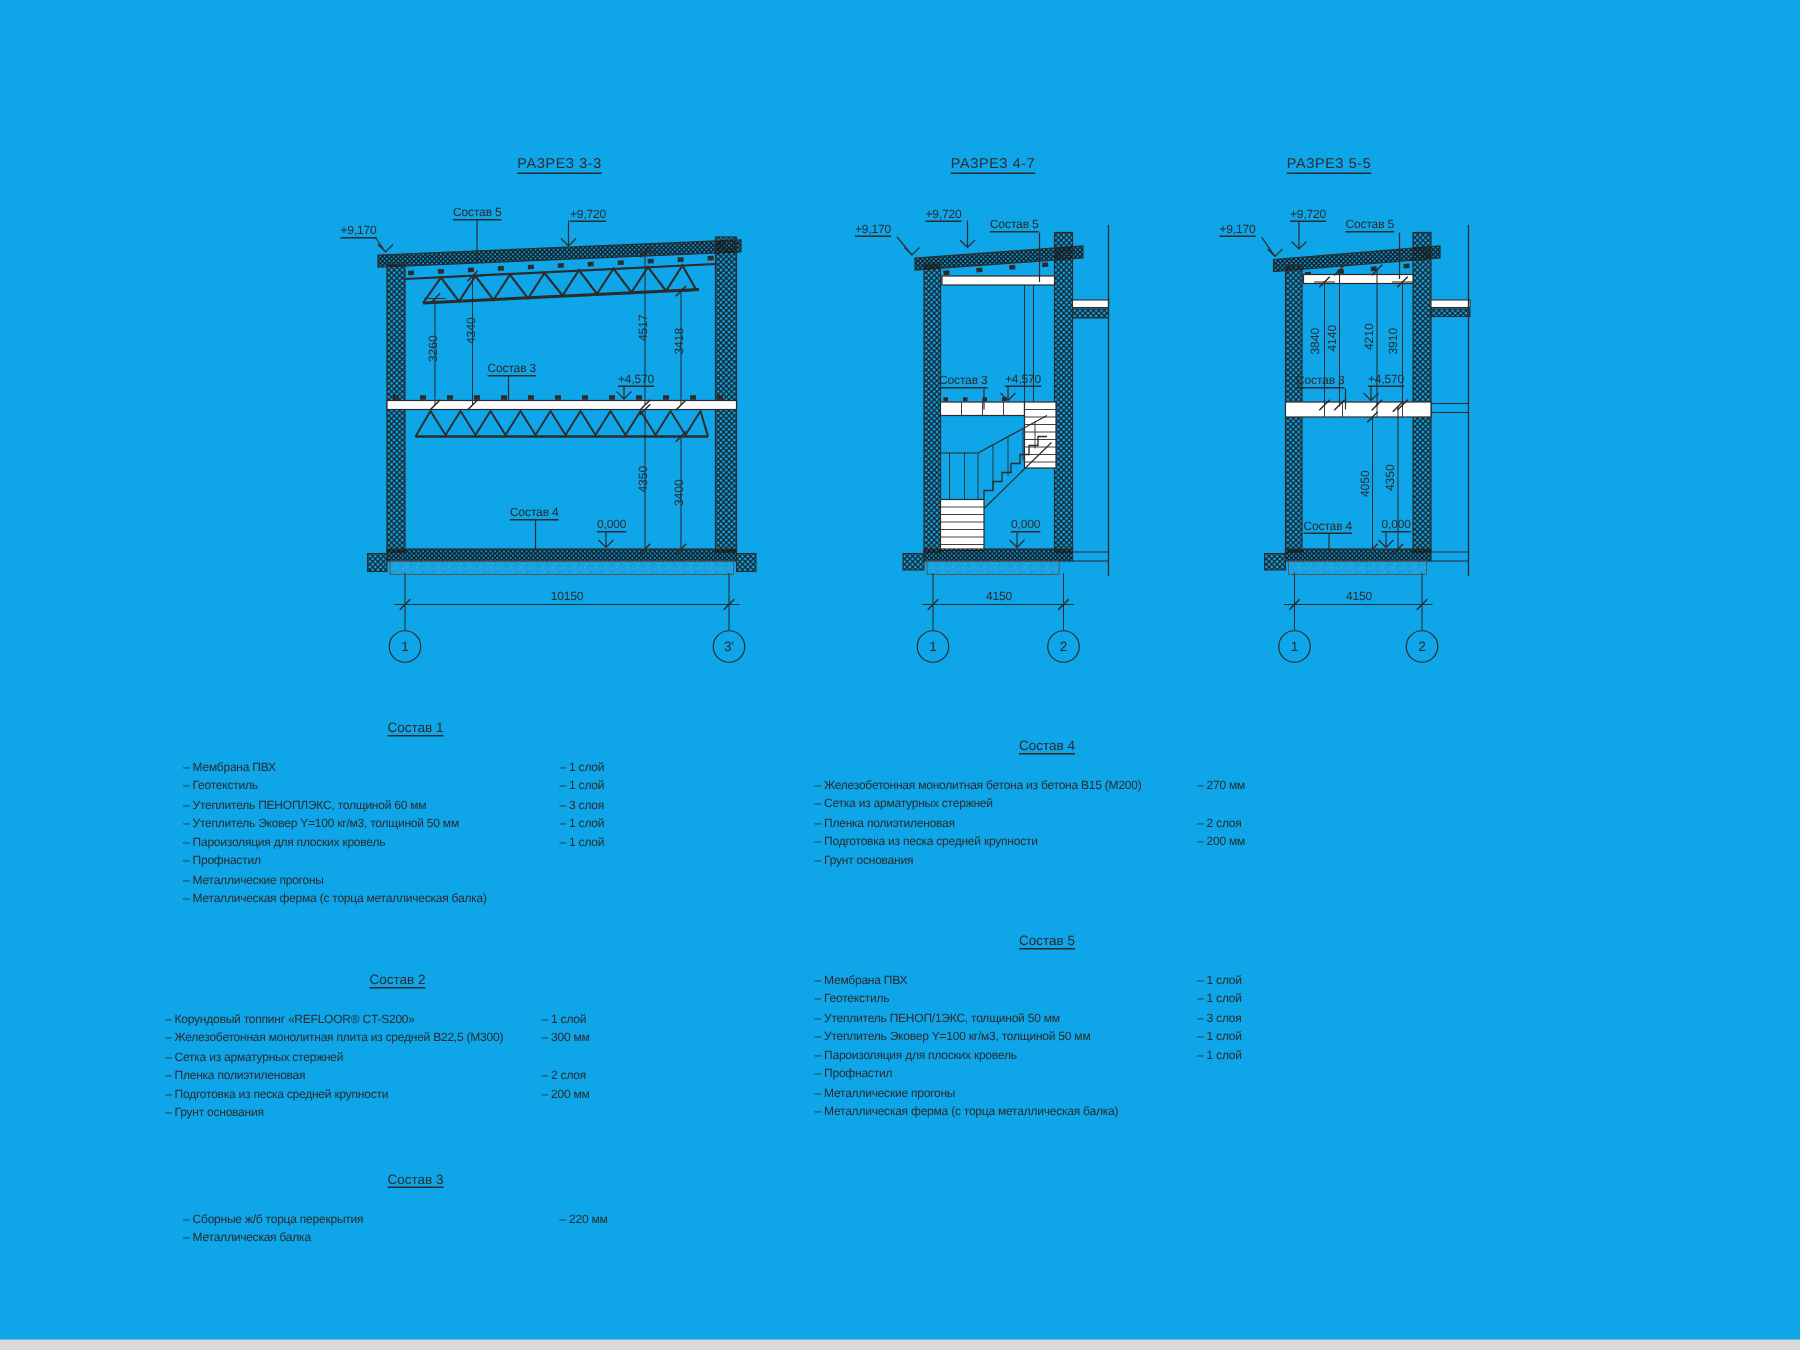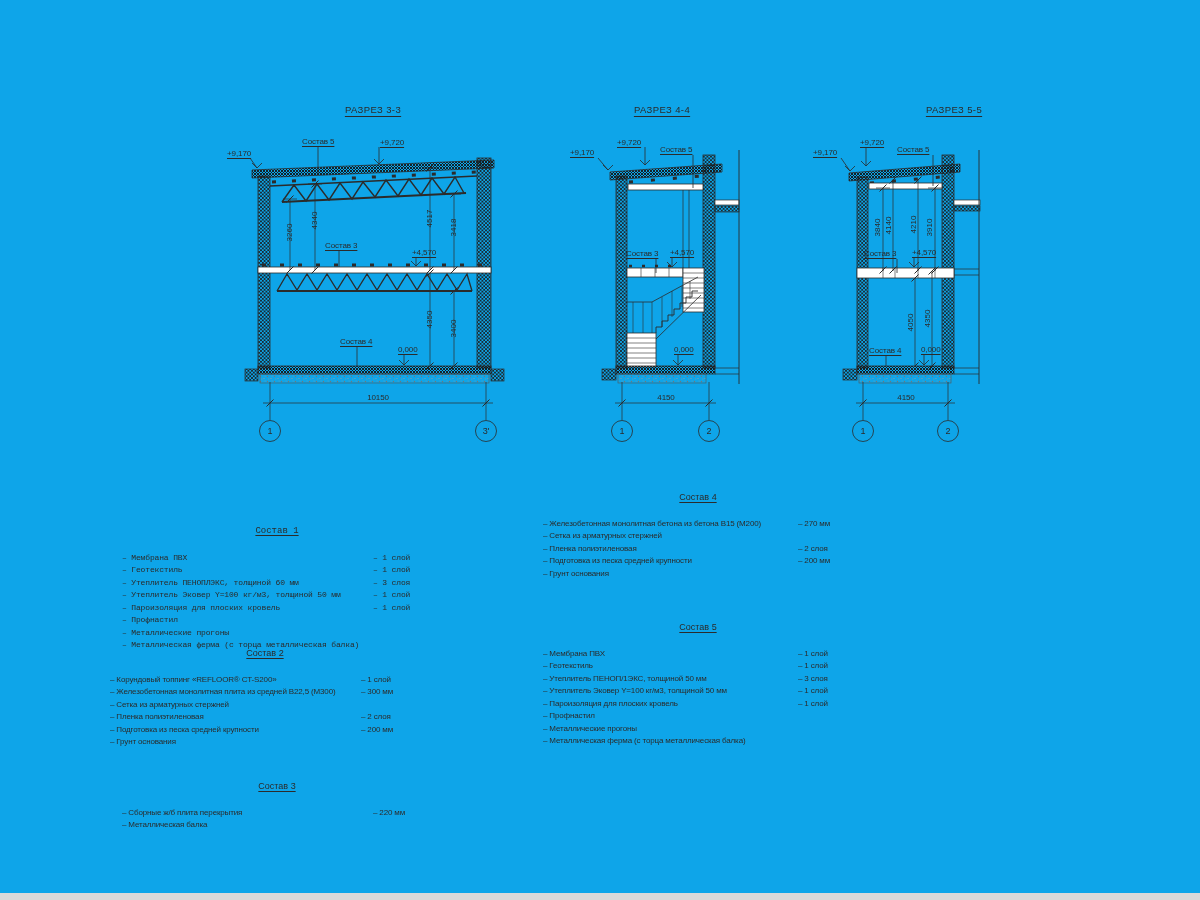--- a/index.html
+++ b/index.html
@@ -195,50 +195,50 @@
   <div class="lbl ul" style="left:325px;top:241px;">Состав 3</div>
   <div class="lbl ul" style="left:412px;top:248px;">+4,570</div>
   <div class="vdim" style="left:409px;top:314px;">4350</div>
   <div class="vdim" style="left:433px;top:323px;">3400</div>
   <div class="lbl ul" style="left:340px;top:337px;">Состав 4</div>
   <div class="lbl ul" style="left:398px;top:345px;">0,000</div>
   <div class="lbl" style="left:348px;top:393px;width:60px;text-align:center;">10150</div>
   <div class="axis" style="left:262px;top:425px;">1</div>
   <div class="axis" style="left:478px;top:425px;">3'</div>
 
-  <div class="stitle" style="left:612px;top:104px;">РАЗРЕЗ 4-4</div>
+  <div class="stitle" style="left:612px;top:104px;">РАЗРЕЗ 4-7</div>
   <div class="lbl ul" style="left:617px;top:138px;">+9,720</div>
   <div class="lbl ul" style="left:660px;top:145px;">Состав 5</div>
   <div class="lbl ul" style="left:570px;top:148px;">+9,170</div>
   <div class="lbl ul" style="left:626px;top:249px;">Состав 3</div>
   <div class="lbl ul" style="left:670px;top:248px;">+4,570</div>
   <div class="lbl ul" style="left:674px;top:345px;">0,000</div>
   <div class="lbl" style="left:636px;top:393px;width:60px;text-align:center;">4150</div>
   <div class="axis" style="left:614px;top:425px;">1</div>
   <div class="axis" style="left:701px;top:425px;">2</div>
 
-  <div class="stitle" style="left:904px;top:104px;">РАЗРЕЗ 5-5</div>
+  <div class="stitle" style="left:836px;top:104px;">РАЗРЕЗ 5-5</div>
   <div class="lbl ul" style="left:860px;top:138px;">+9,720</div>
   <div class="lbl ul" style="left:897px;top:145px;">Состав 5</div>
   <div class="lbl ul" style="left:813px;top:148px;">+9,170</div>
   <div class="vdim" style="left:857px;top:222px;">3840</div>
   <div class="vdim" style="left:868px;top:220px;">4140</div>
   <div class="vdim" style="left:893px;top:219px;">4210</div>
   <div class="vdim" style="left:909px;top:222px;">3910</div>
   <div class="lbl ul" style="left:864px;top:249px;">Состав 3</div>
   <div class="lbl ul" style="left:912px;top:248px;">+4,570</div>
   <div class="vdim" style="left:890px;top:317px;">4050</div>
   <div class="vdim" style="left:907px;top:313px;">4350</div>
   <div class="lbl ul" style="left:869px;top:346px;">Состав 4</div>
   <div class="lbl ul" style="left:921px;top:345px;">0,000</div>
   <div class="lbl" style="left:876px;top:393px;width:60px;text-align:center;">4150</div>
   <div class="axis" style="left:855px;top:425px;">1</div>
   <div class="axis" style="left:940px;top:425px;">2</div>
 
-  <div class="comp" style="left:122px;top:526px;font-family:Liberation Mono, monospace;">
+  <div class="comp" style="left:122px;top:480px;">
     <div class="comp-title">Состав 1</div>
     <div class="comp-row">
         <span class="nm">– Мембрана ПВХ</span>
         <span class="vl">– 1 слой</span>
       </div>
     <div class="comp-row">
         <span class="nm">– Геотекстиль</span>
         <span class="vl">– 1 слой</span>
       </div>
     <div class="comp-row">
@@ -291,21 +291,21 @@
       </div>
     <div class="comp-row">
         <span class="nm">– Грунт основания</span>
         <span class="vl"></span>
       </div>
   </div>
 
   <div class="comp" style="left:122px;top:781px;">
     <div class="comp-title">Состав 3</div>
     <div class="comp-row">
-        <span class="nm">– Сборные ж/б плита перекрытия</span>
+        <span class="nm">– Сборные ж/б торца перекрытия</span>
         <span class="vl">– 220 мм</span>
       </div>
     <div class="comp-row">
         <span class="nm">– Металлическая балка</span>
         <span class="vl"></span>
       </div>
   </div>
 
   <div class="comp right" style="left:543px;top:492px;">
     <div class="comp-title">Состав 4</div>

